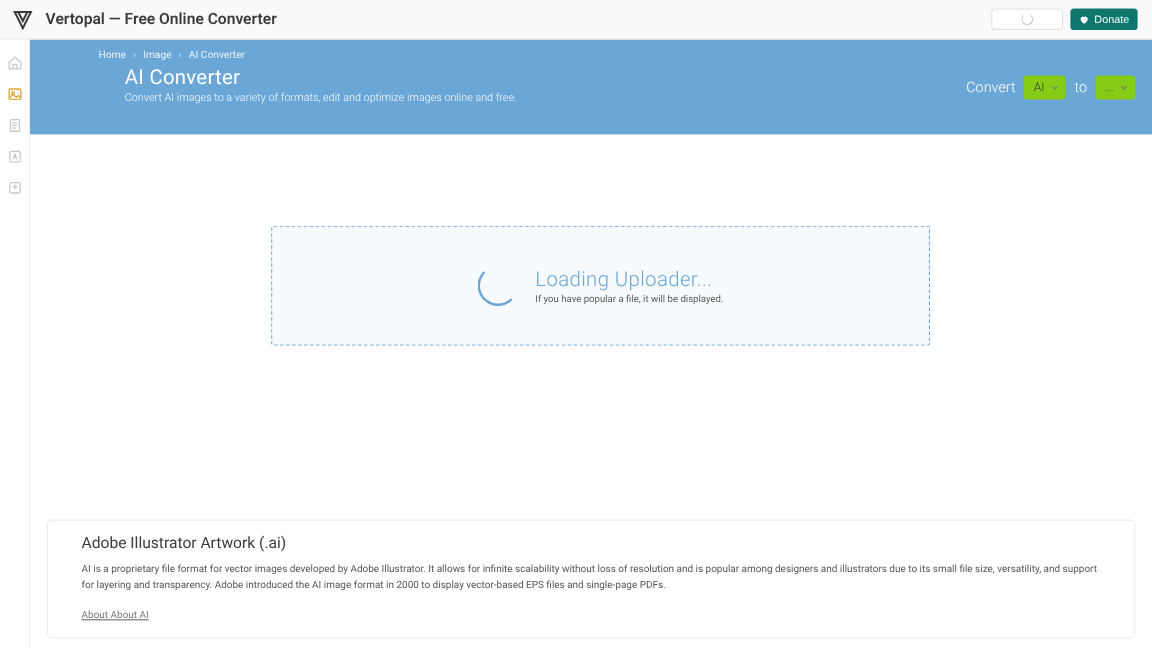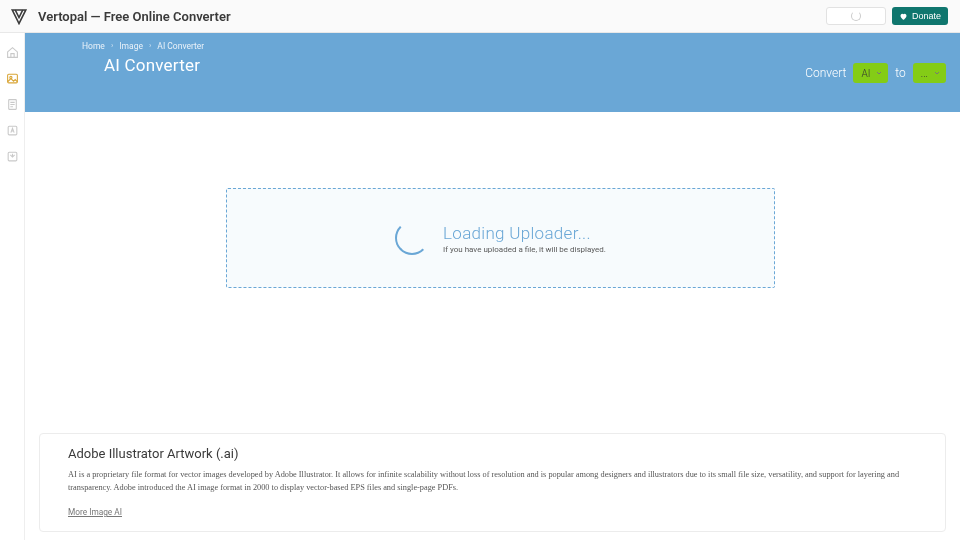--- a/index.html
+++ b/index.html
@@ -32,21 +32,21 @@
   .sel svg { width: 8px; height: 8px; color: #777; }
   
   .uploader-wrap { padding: 76px 185px 0; }
   .uploader { border: 1px dashed #6aa7d6; background: #f7fbfd; border-radius: 2px; height: 100px; display: flex; align-items: center; justify-content: center; gap: 14px; padding: 0 35px; margin-left: 16px; }
   .uploader .spinner { width: 34px; height: 34px; border: 2px solid #6aa7d6; border-right-color: transparent; border-top-color: transparent; border-radius: 50%; animation: sp 1.2s linear infinite; flex-shrink: 0; }
   .uploader .txts .t1 { font-size: 17px; color: #6aa7d6; font-weight: 300; letter-spacing: .3px; }
   .uploader .txts .t2 { font-size: 8px; color: #5a5a5a; margin-top: 2px; }
   
   .info-card { position: absolute; left: 14px; right: 14px; bottom: 8px; border: 1px solid #ececec; border-radius: 4px; padding: 12px 28px 12px; }
   .info-card h2 { font-size: 13px; font-weight: 400; color: #3a3a3a; margin-bottom: 8px; }
-  .info-card p  { font-size: 8.3px; line-height: 1.5; color: #565656; margin-bottom: 6px; font-family: Liberation Serif, serif; }
+  .info-card p  { font-size: 8.3px; line-height: 1.5; color: #565656; margin-bottom: 6px; }
   .info-card a  { font-size: 8.3px; color: #777; text-decoration: underline; cursor: pointer; }
   @keyframes sp { to { transform: rotate(360deg); } }
 </style>
 </head>
 <body>
 
 <div class="topbar">
   <span class="logo">
     <svg viewBox="0 0 24 24" fill="none" stroke="#3a3a3a" stroke-width="2.2">
       <path d="M3 4 L12 22 L21 4 Z"></path>
@@ -107,20 +107,21 @@
       <div class="breadcrumb">
         <span>Home</span>
         <span class="chev">›</span>
         <span>Image</span>
         <span class="chev">›</span>
         <span>AI Converter</span>
       </div>
       <div class="hero-inner">
         <div class="hero-text">
           <h1>AI Converter</h1>
+          <p>Convert AI images to a variety of formats, edit and optimize images online and free.</p>
         </div>
       </div>
       <div class="convert-ctrl">
         <span>Convert</span>
         <div class="sel">
           <span>AI</span>
           <svg viewBox="0 0 24 24" fill="none" stroke="currentColor" stroke-width="3">
               <path d="M6 9l6 6 6-6"></path>
             </svg>
         </div>
@@ -132,24 +133,24 @@
             </svg>
         </div>
       </div>
     </div>
 
     <div class="uploader-wrap">
       <div class="uploader">
         <div class="spinner"></div>
         <div class="txts">
           <div class="t1">Loading Uploader...</div>
-          <div class="t2">If you have uploaded a file, it will be displayed.</div>
+          <div class="t2">If you have popular a file, it will be displayed.</div>
         </div>
       </div>
     </div>
 
     <div class="info-card">
       <h2>Adobe Illustrator Artwork (.ai)</h2>
       <p>AI is a proprietary file format for vector images developed by Adobe Illustrator. It allows for infinite scalability without loss of resolution and is popular among designers and illustrators due to its small file size, versatility, and support for layering and transparency. Adobe introduced the AI image format in 2000 to display vector-based EPS files and single-page PDFs.</p>
-      <a>More Image AI</a>
+      <a>About About AI</a>
     </div>
   </div>
 </div>
 
 </body></html>

